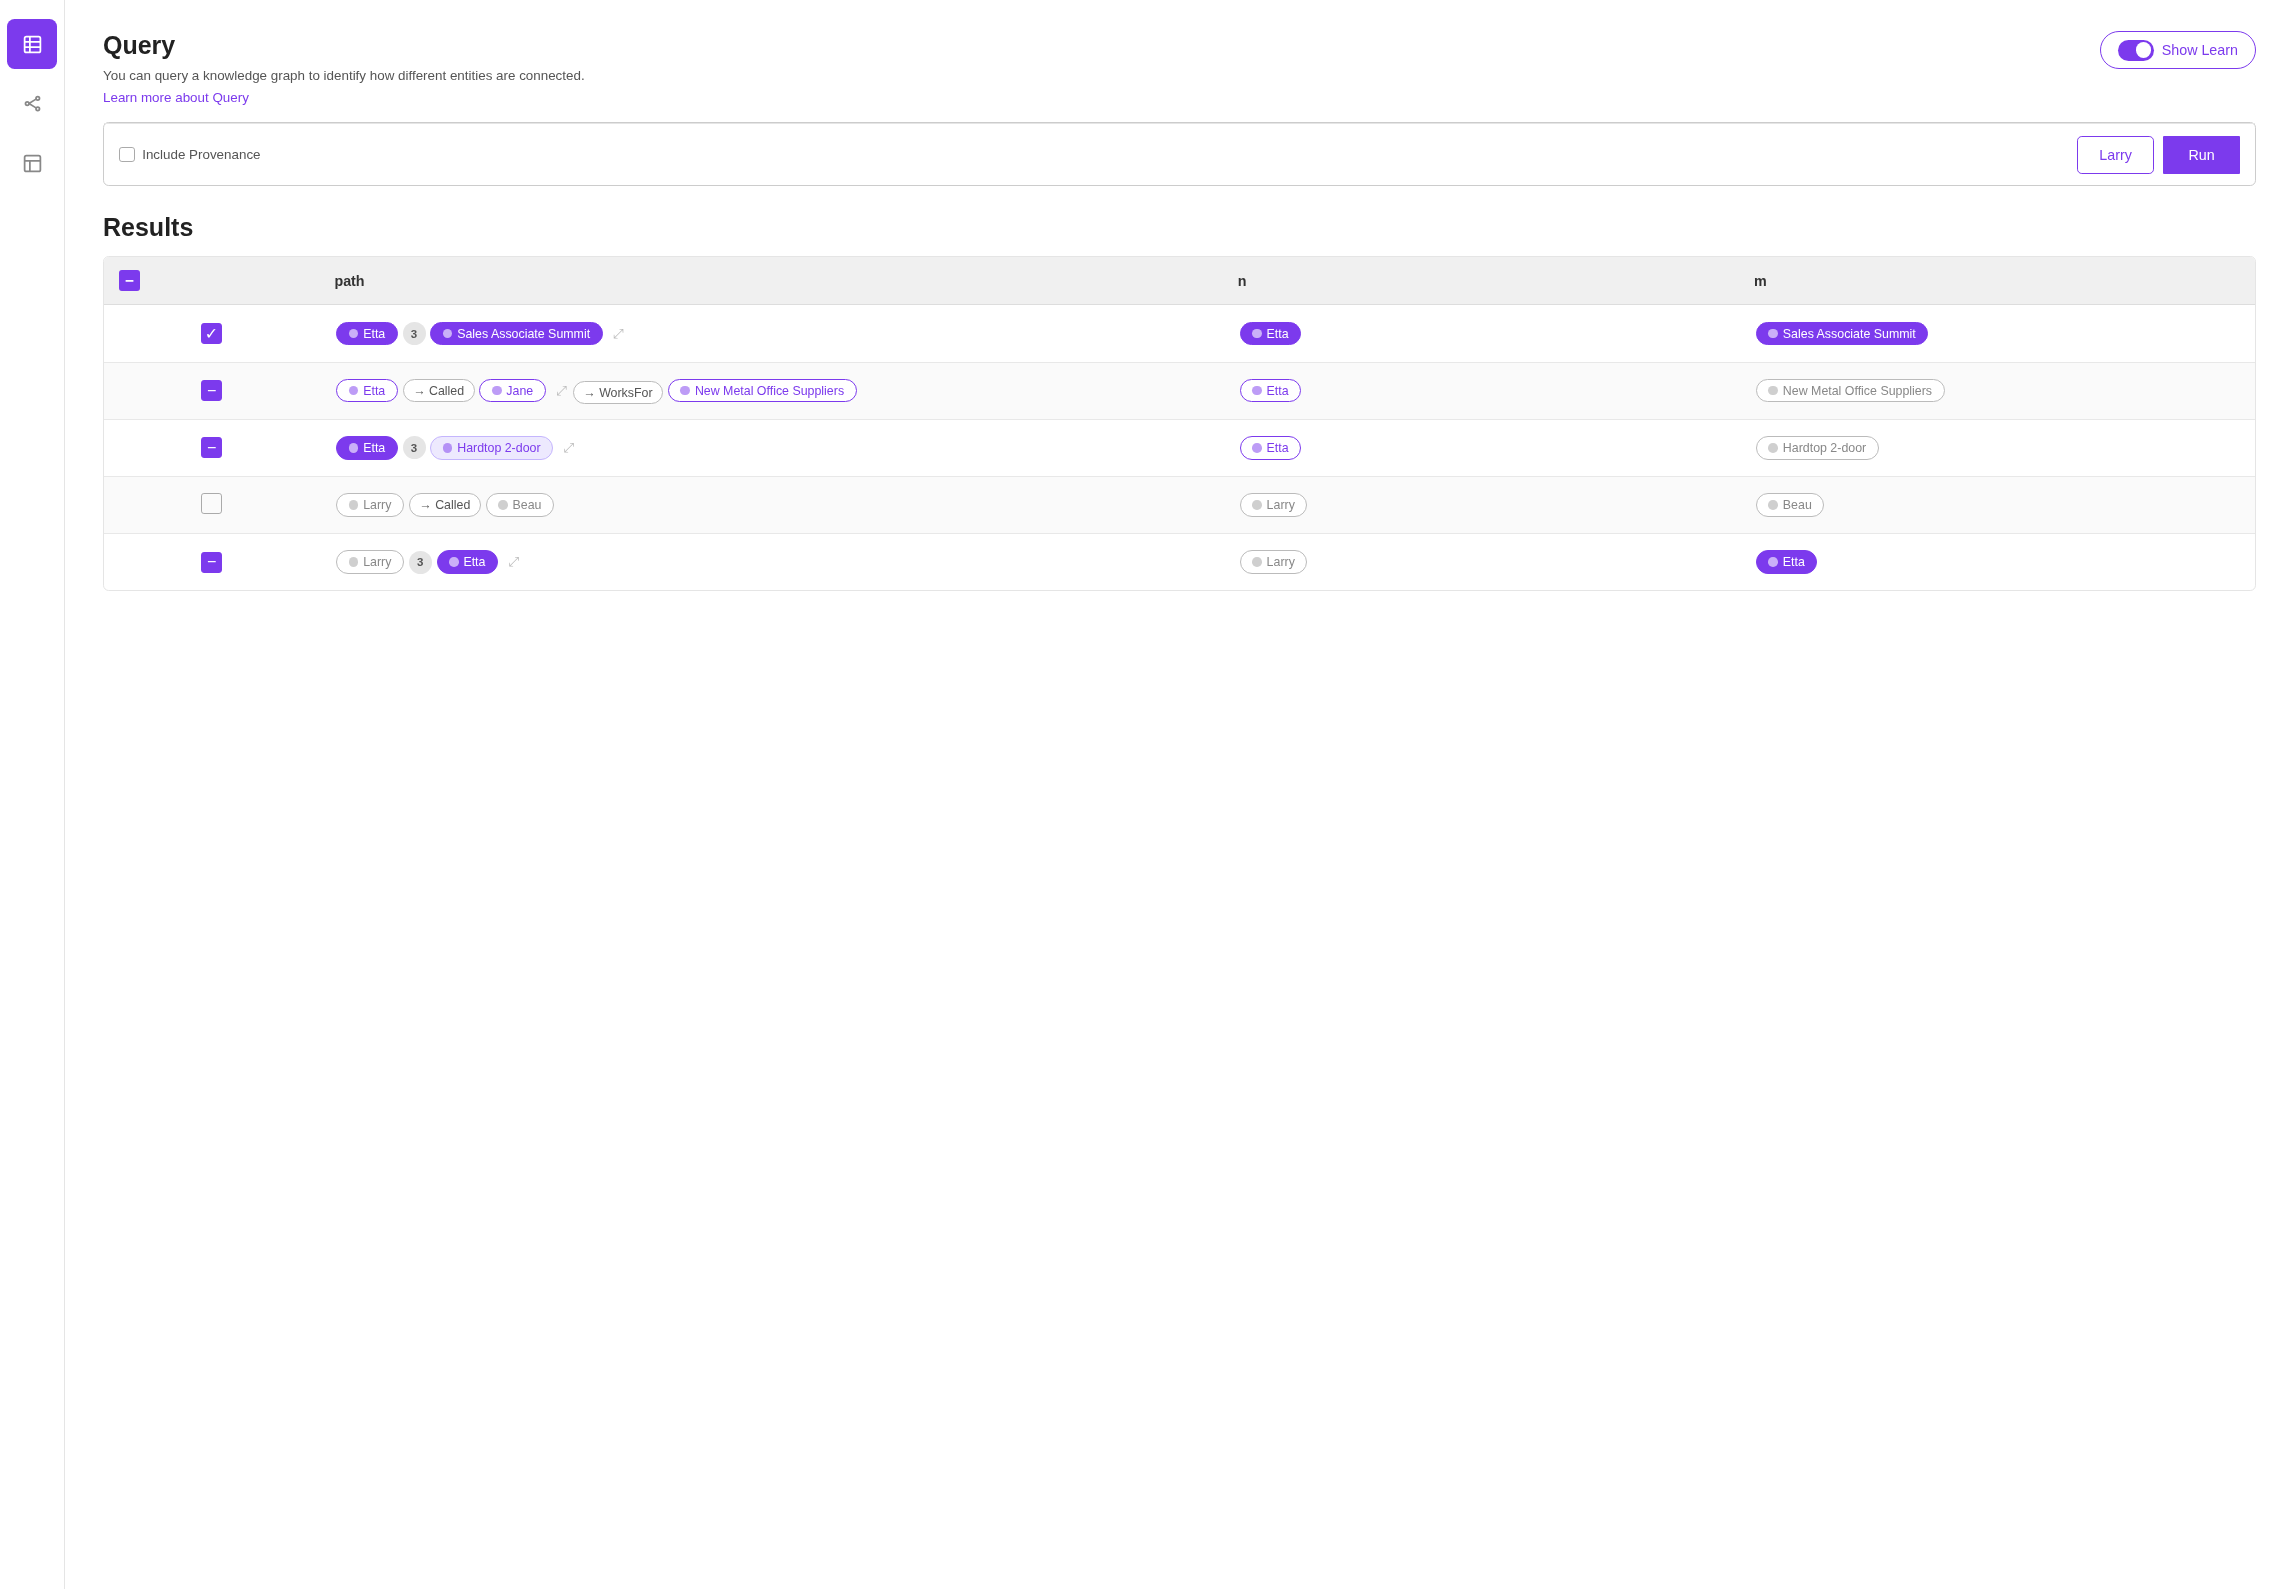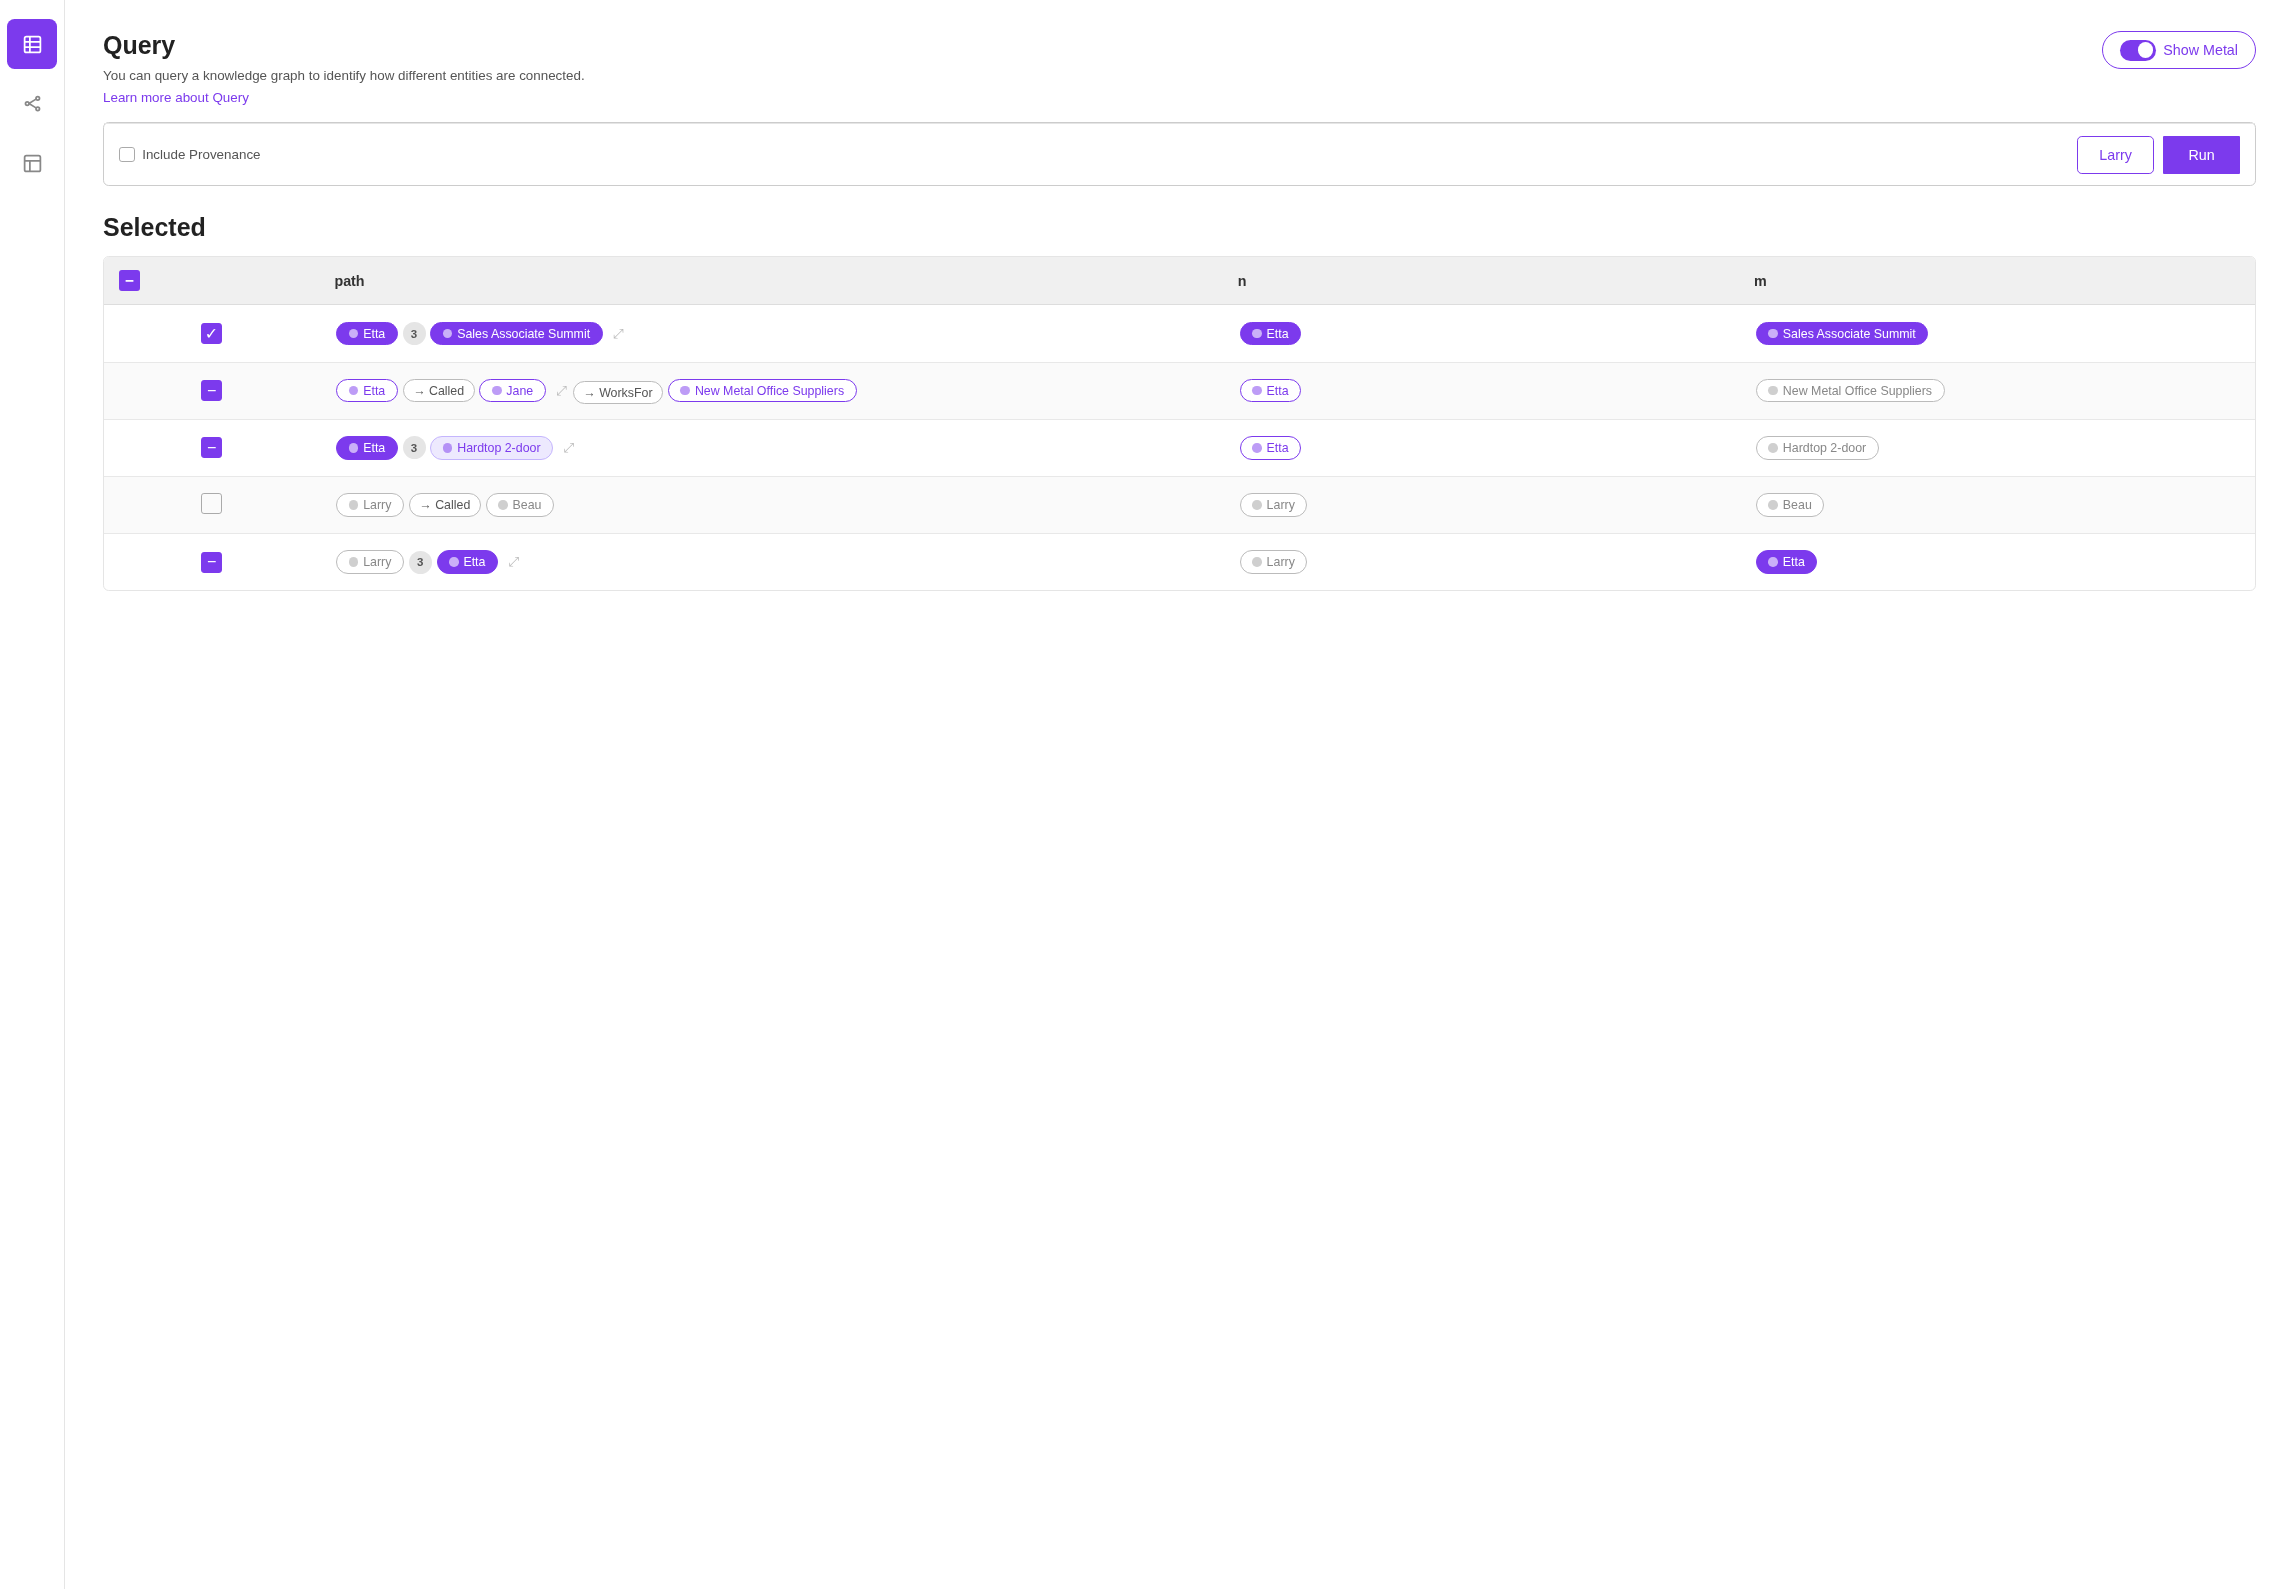--- a/index.html
+++ b/index.html
@@ -406,38 +406,38 @@
   <div class="header-row">
     <div>
       <div class="section-title">Query</div>
       <div class="section-desc">You can query a knowledge graph to identify how different entities are connected.</div>
       <a class="learn-link">Learn more about Query</a>
     </div>
     <button class="show-query-btn">
       <span class="toggle-track">
         <span class="toggle-thumb"></span>
       </span>
-      <span>Show Metal</span>
+      <span>Show Learn</span>
     </button>
   </div>
 
   <div class="query-box">
     <div class="query-footer">
       <label class="provenance-label">
         <span class="checkbox"></span>
         <span>Include Provenance</span>
       </label>
       <div class="btn-row">
         <button class="btn-clear">Larry</button>
         <button class="btn-run">Run</button>
       </div>
     </div>
   </div>
 
-  <div class="results-title">Selected</div>
+  <div class="results-title">Results</div>
 
   <div class="results-table-wrap">
     <table class="results-table">
       <thead>
         <tr>
           <th class="col-check">
             <span class="th-minus">−</span>
           </th>
           <th class="col-path">path</th>
           <th class="col-n">n</th>

